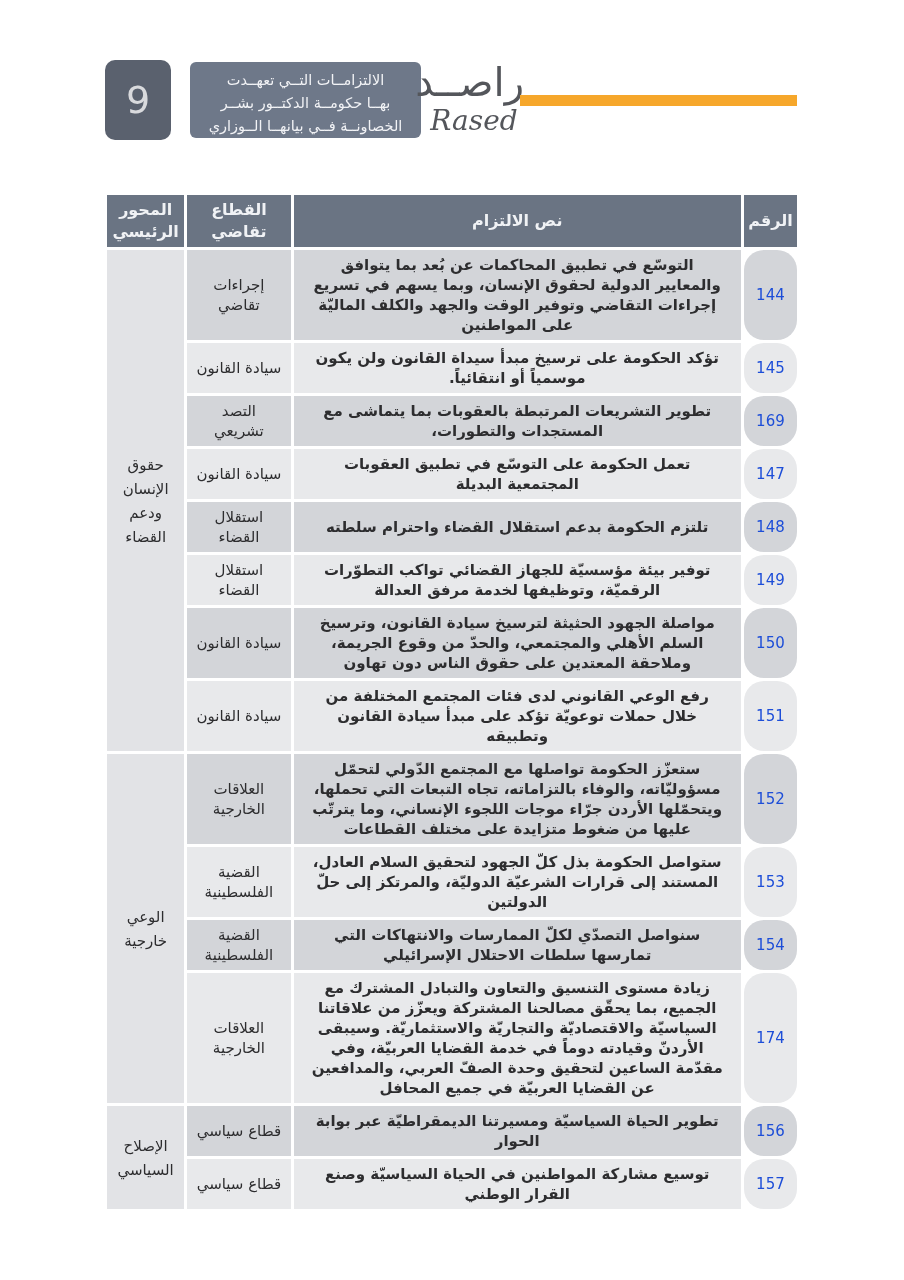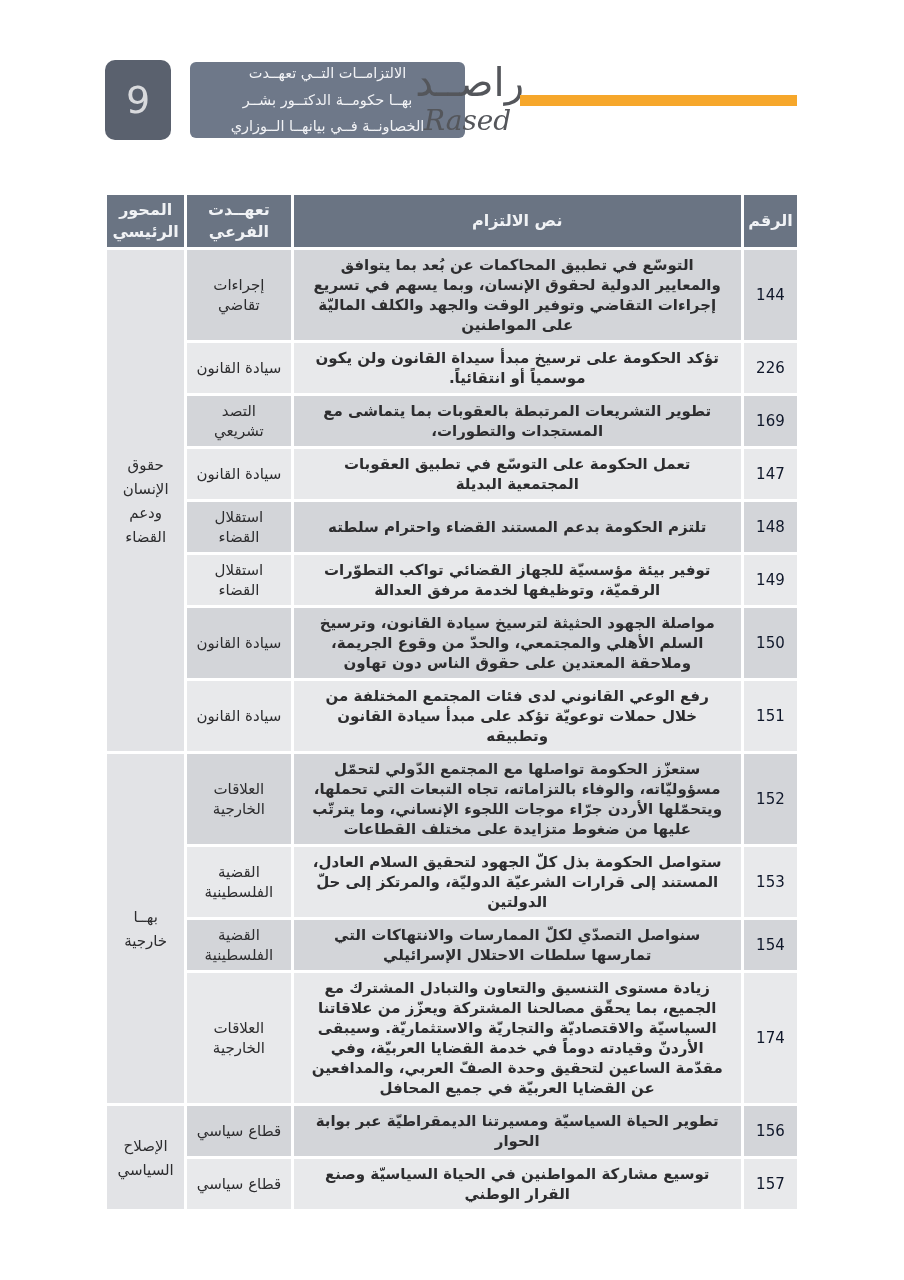--- a/index.html
+++ b/index.html
@@ -11,37 +11,37 @@
 
   
   .page-number-box {
     position:absolute; left:105px; top:60px; width:66px; height:80px;
     background:#5a616e; border-radius:10px;
     display:flex; align-items:center; justify-content:center;
   }
   .page-number { color:#d9dadd; font-size:38px; line-height:1; }
 
   .title-box {
-    position:absolute; left:190px; top:62px; width:275px; height:76px;
+    position:absolute; left:190px; top:62px; width:231px; height:76px;
     background:#6e7889; border-radius:6px;
-    display:flex; flex-direction:column; align-items:center; justify-content:space-between;
+    display:flex; flex-direction:column; align-items:center; justify-content:flex-end;
     direction:rtl;
   }
   .title-line {
     color:#f2f3f6; font-size:14.5px; line-height:23px; white-space:nowrap;
   }
 
   .logo-arabic {
     position:absolute; left:418px; top:58px; width:106px; height:48px;
     color:#54565b; font-size:40px; line-height:48px; text-align:center;
     direction:rtl; white-space:nowrap;
   }
   .logo-latin {
     position:absolute; left:424px; top:104px; width:100px;
-    color:#54565b; font-size:28px; text-align:left;
+    color:#54565b; font-size:28px; text-align:center;
     font-family:"DejaVu Serif", serif; font-style:italic;
   }
   .accent-bar {
     position:absolute; left:520px; top:95px; width:277px; height:11px;
     background:#f6a72b;
   }
 
   
   table.commitments {
     position:absolute; left:104px; top:192px; width:696px;
@@ -60,21 +60,21 @@
     height:52px; vertical-align:middle; text-align:center;
     line-height:22px; padding:2px 4px;
   }
   td {
     vertical-align:middle; text-align:center;
     font-size:15px; line-height:20px; color:#2d2d2f;
     padding:5px 8px;
   }
   td.cell-text { padding:5px 12px; font-weight:600; }
   td.cell-sub  { font-weight:400; }
-  td.cell-num  { font-size:15px; color:#0f172a; font-weight:400; }
+  td.cell-num  { font-size:15px; color:#1d4ed8; font-weight:400;border-radius:20px; }
   tr.row-dark  td { background:#d3d5d9; }
   tr.row-light td { background:#e8e9eb; }
   td.cell-main {
     background:#e2e3e6 !important; font-weight:400; line-height:24px;
   }
 </style>
 </head>
 <body>
 
 <div class="page">
@@ -97,49 +97,49 @@
     <colgroup>
       <col class="c-num">
         <col class="c-text">
         <col class="c-sub">
         <col class="c-main">
     </colgroup>
     <thead>
       <tr>
         <th>الرقم</th>
         <th>نص الالتزام</th>
-        <th>تعهــدت الفرعي</th>
+        <th>القطاع تقاضي</th>
         <th>المحور الرئيسي</th>
       </tr>
     </thead>
     <tbody>
         <tr class="row-dark">
           <td class="cell-num">144</td>
           <td class="cell-text">التوسّع في تطبيق المحاكمات عن بُعد بما يتوافق والمعايير الدولية لحقوق الإنسان، وبما يسهم في تسريع إجراءات التقاضي وتوفير الوقت والجهد والكلف الماليّة على المواطنين</td>
           <td class="cell-sub">إجراءات تقاضي</td>
           <td class="cell-main" rowspan="8">حقوق الإنسان ودعم القضاء</td>
         </tr>
         <tr class="row-light">
-          <td class="cell-num">226</td>
+          <td class="cell-num">145</td>
           <td class="cell-text">تؤكد الحكومة على ترسيخ مبدأ سيداة القانون ولن يكون موسمياً أو انتقائياً.</td>
           <td class="cell-sub">سيادة القانون</td>
         </tr>
         <tr class="row-dark">
           <td class="cell-num">169</td>
           <td class="cell-text">تطوير التشريعات المرتبطة بالعقوبات بما يتماشى مع المستجدات والتطورات،</td>
           <td class="cell-sub">التصد تشريعي</td>
         </tr>
         <tr class="row-light">
           <td class="cell-num">147</td>
           <td class="cell-text">تعمل الحكومة على التوسّع في تطبيق العقوبات المجتمعية البديلة</td>
           <td class="cell-sub">سيادة القانون</td>
         </tr>
         <tr class="row-dark">
           <td class="cell-num">148</td>
-          <td class="cell-text">تلتزم الحكومة بدعم المستند القضاء واحترام سلطته</td>
+          <td class="cell-text">تلتزم الحكومة بدعم استقلال القضاء واحترام سلطته</td>
           <td class="cell-sub">استقلال القضاء</td>
         </tr>
         <tr class="row-light">
           <td class="cell-num">149</td>
           <td class="cell-text">توفير بيئة مؤسسيّة للجهاز القضائي تواكب التطوّرات الرقميّة، وتوظيفها لخدمة مرفق العدالة</td>
           <td class="cell-sub">استقلال القضاء</td>
         </tr>
         <tr class="row-dark">
           <td class="cell-num">150</td>
           <td class="cell-text">مواصلة الجهود الحثيثة لترسيخ سيادة القانون، وترسيخ السلم الأهلي والمجتمعي، والحدّ من وقوع الجريمة، وملاحقة المعتدين على حقوق الناس دون تهاون</td>
@@ -147,21 +147,21 @@
         </tr>
         <tr class="row-light">
           <td class="cell-num">151</td>
           <td class="cell-text">رفع الوعي القانوني لدى فئات المجتمع المختلفة من خلال حملات توعويّة تؤكد على مبدأ سيادة القانون وتطبيقه</td>
           <td class="cell-sub">سيادة القانون</td>
         </tr>
         <tr class="row-dark">
           <td class="cell-num">152</td>
           <td class="cell-text">ستعزّز الحكومة تواصلها مع المجتمع الدّولي لتحمّل مسؤوليّاته، والوفاء بالتزاماته، تجاه التبعات التي تحملها، ويتحمّلها الأردن جرّاء موجات اللجوء الإنساني، وما يترتّب عليها من ضغوط متزايدة على مختلف القطاعات</td>
           <td class="cell-sub">العلاقات الخارجية</td>
-          <td class="cell-main" rowspan="4">بهــا خارجية</td>
+          <td class="cell-main" rowspan="4">الوعي خارجية</td>
         </tr>
         <tr class="row-light">
           <td class="cell-num">153</td>
           <td class="cell-text">ستواصل الحكومة بذل كلّ الجهود لتحقيق السلام العادل، المستند إلى قرارات الشرعيّة الدوليّة، والمرتكز إلى حلّ الدولتين</td>
           <td class="cell-sub">القضية الفلسطينية</td>
         </tr>
         <tr class="row-dark">
           <td class="cell-num">154</td>
           <td class="cell-text">سنواصل التصدّي لكلّ الممارسات والانتهاكات التي تمارسها سلطات الاحتلال الإسرائيلي</td>
           <td class="cell-sub">القضية الفلسطينية</td>

